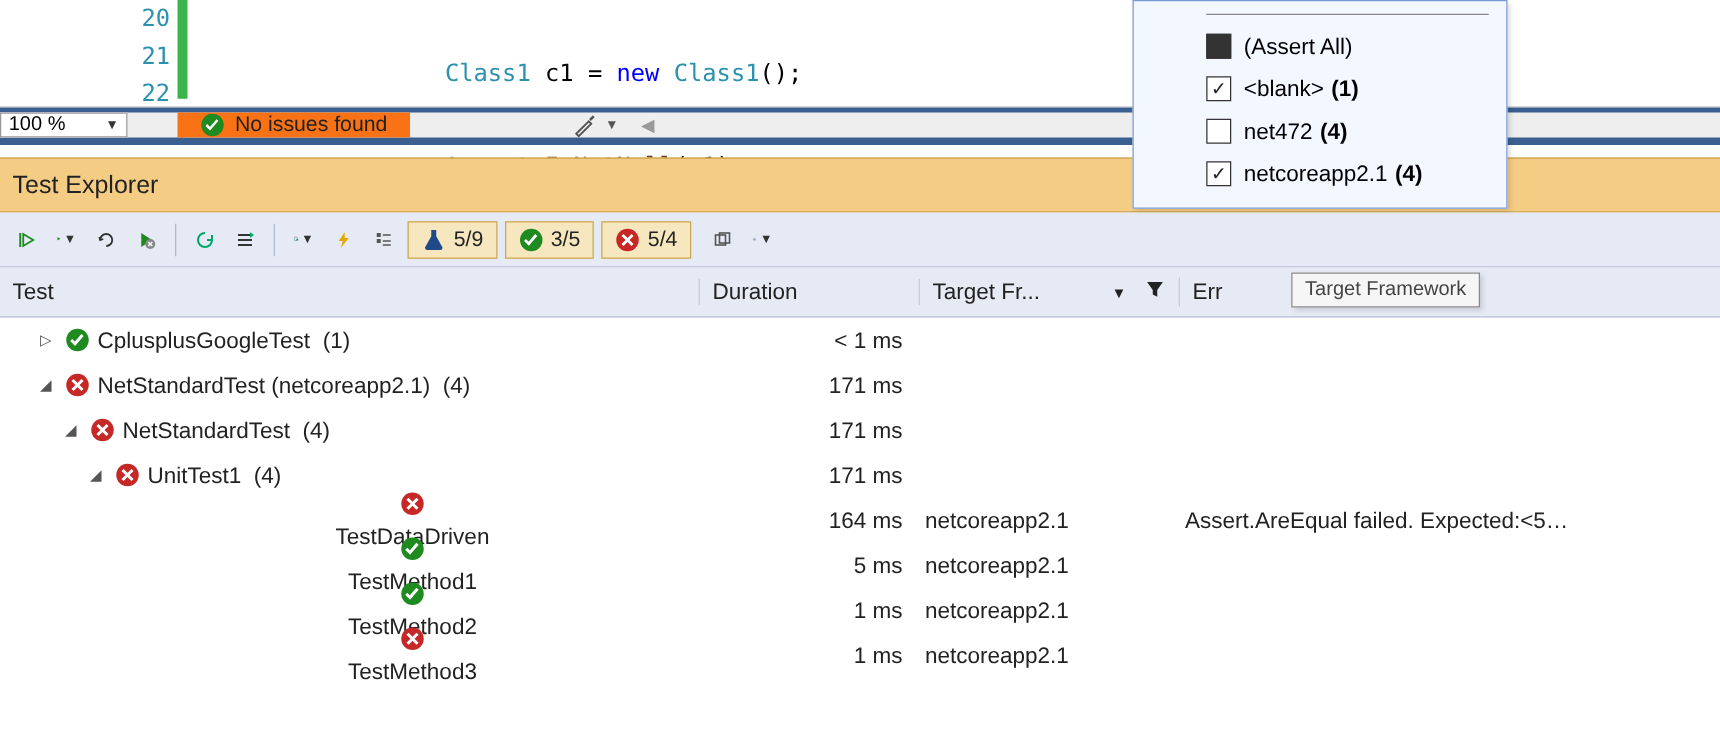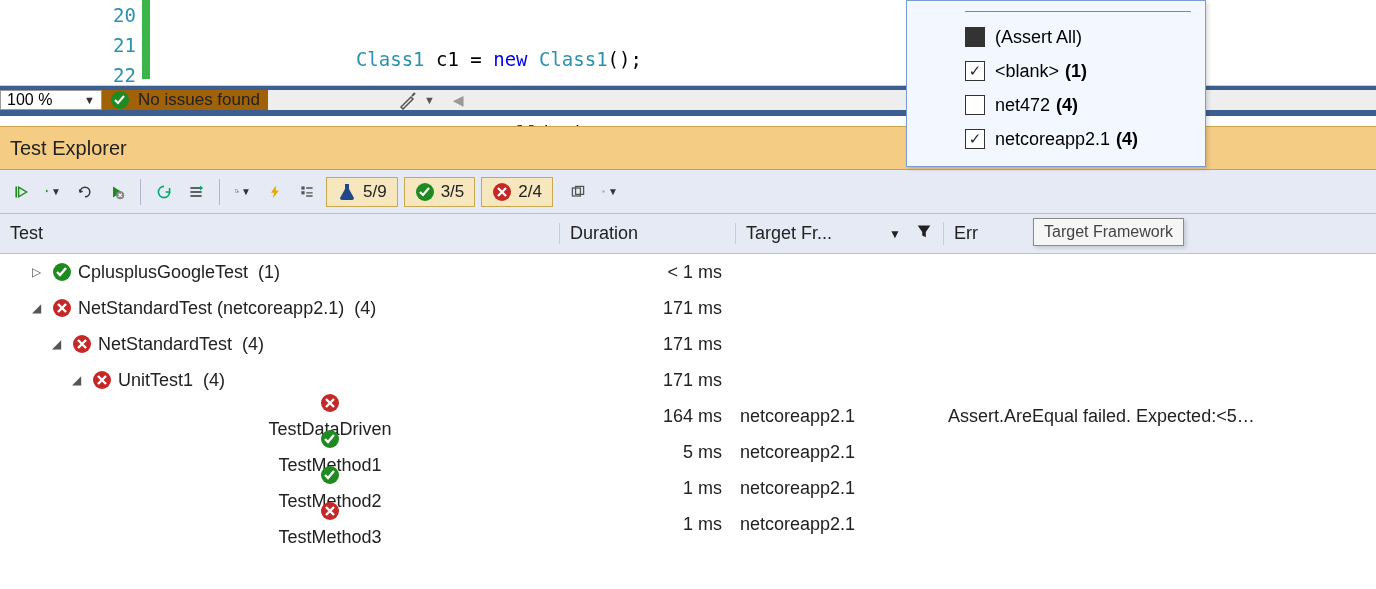--- a/index.html
+++ b/index.html
@@ -68,24 +68,25 @@
     width: 102px;
     background: #fff;
     border: 1px solid #999;
     display: flex; align-items: center; justify-content: space-between;
     padding: 0 6px;
     font-size: 16px;
   }
   .zoom .caret { font-size: 11px; color: #333; }
   .issues {
     display: flex; align-items: center; gap: 8px;
-    padding: 0 8px;
+    padding: 0 18px;
     font-size: 17px;
     color: #222;
-    background: #a16207;
+    background: #f97316;
+    margin-left: 40px;
   }
   .brush {
     display: flex; align-items: center; gap: 6px;
     padding: 0 10px; margin-left: 120px;
     color: #555;
   }
 
   
   .panel-title {
     position: absolute;
@@ -344,21 +345,21 @@
       </span>
     <span class="ttxt">3/5</span>
   </span>
   <span class="pill">
     <span class="ico fail">
         <svg viewBox="0 0 20 20">
           <circle cx="10" cy="10" r="9" fill="#c62828"></circle>
           <path d="M6 6 L14 14 M14 6 L6 14" stroke="#fff" stroke-width="2.2"></path>
         </svg>
       </span>
-    <span class="ttxt">2/4</span>
+    <span class="ttxt">5/4</span>
   </span>
 
   <span class="tbtn" style="margin-left:6px;">
       <svg viewBox="0 0 20 20">
         <rect x="3" y="5" width="10" height="10" fill="none" stroke="#555" stroke-width="1.6"></rect>
         <rect x="7" y="3" width="10" height="10" fill="none" stroke="#555" stroke-width="1.6"></rect>
       </svg>
     </span>
   <span class="tbtn gear">
       <svg viewBox="0 0 20 20">

